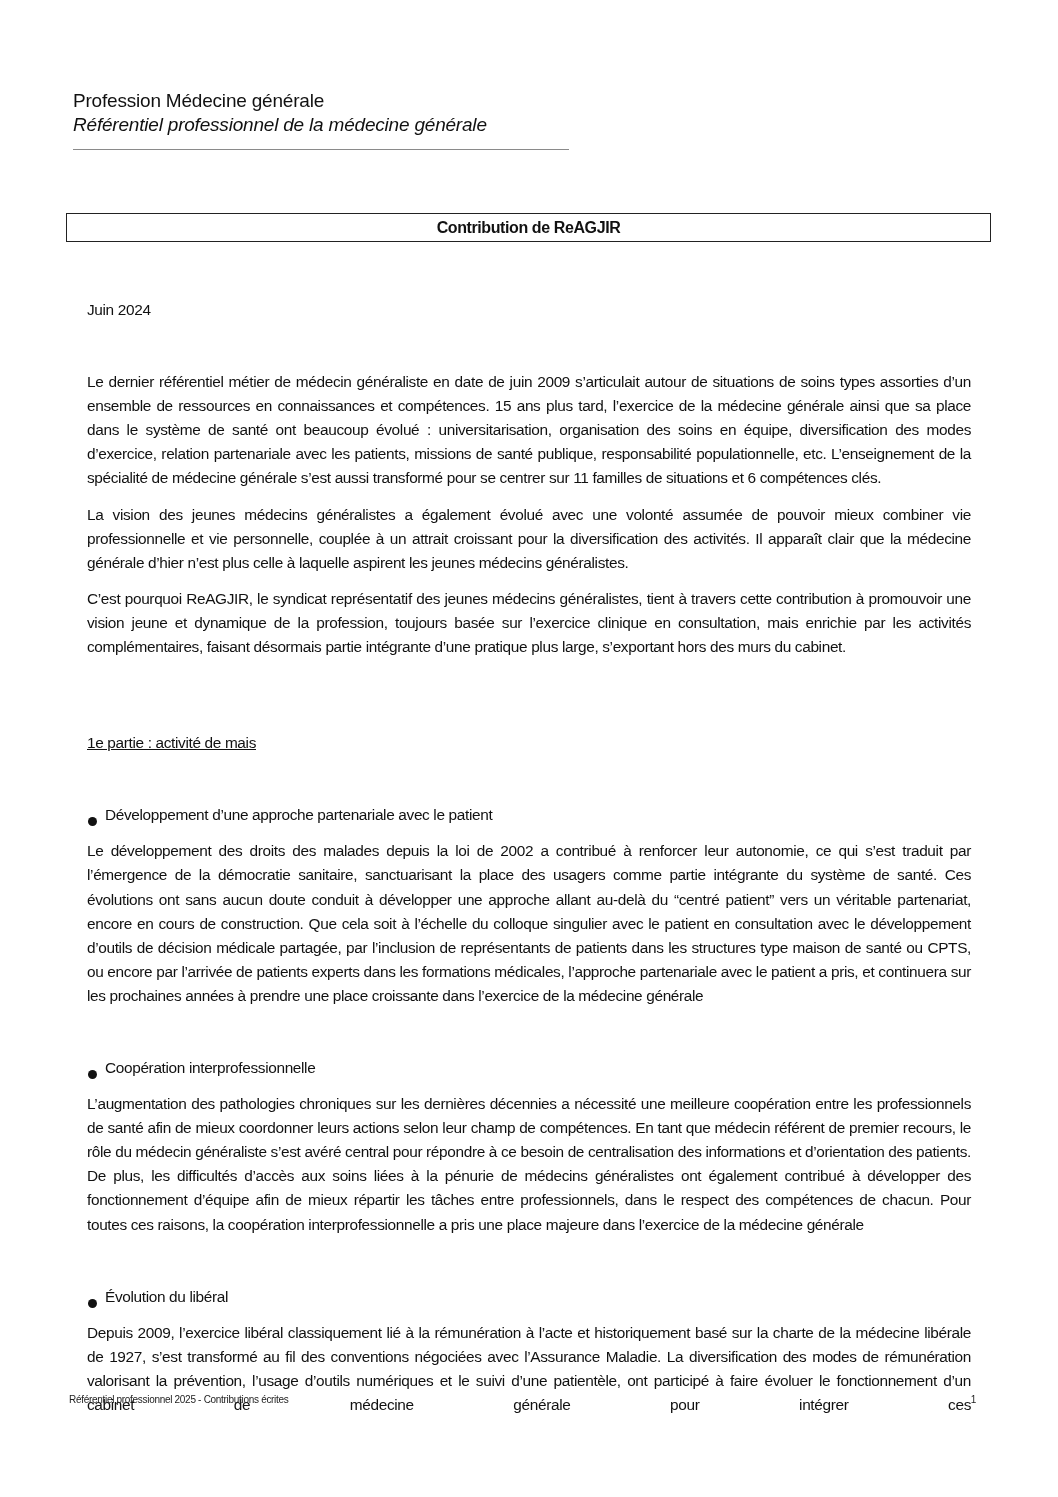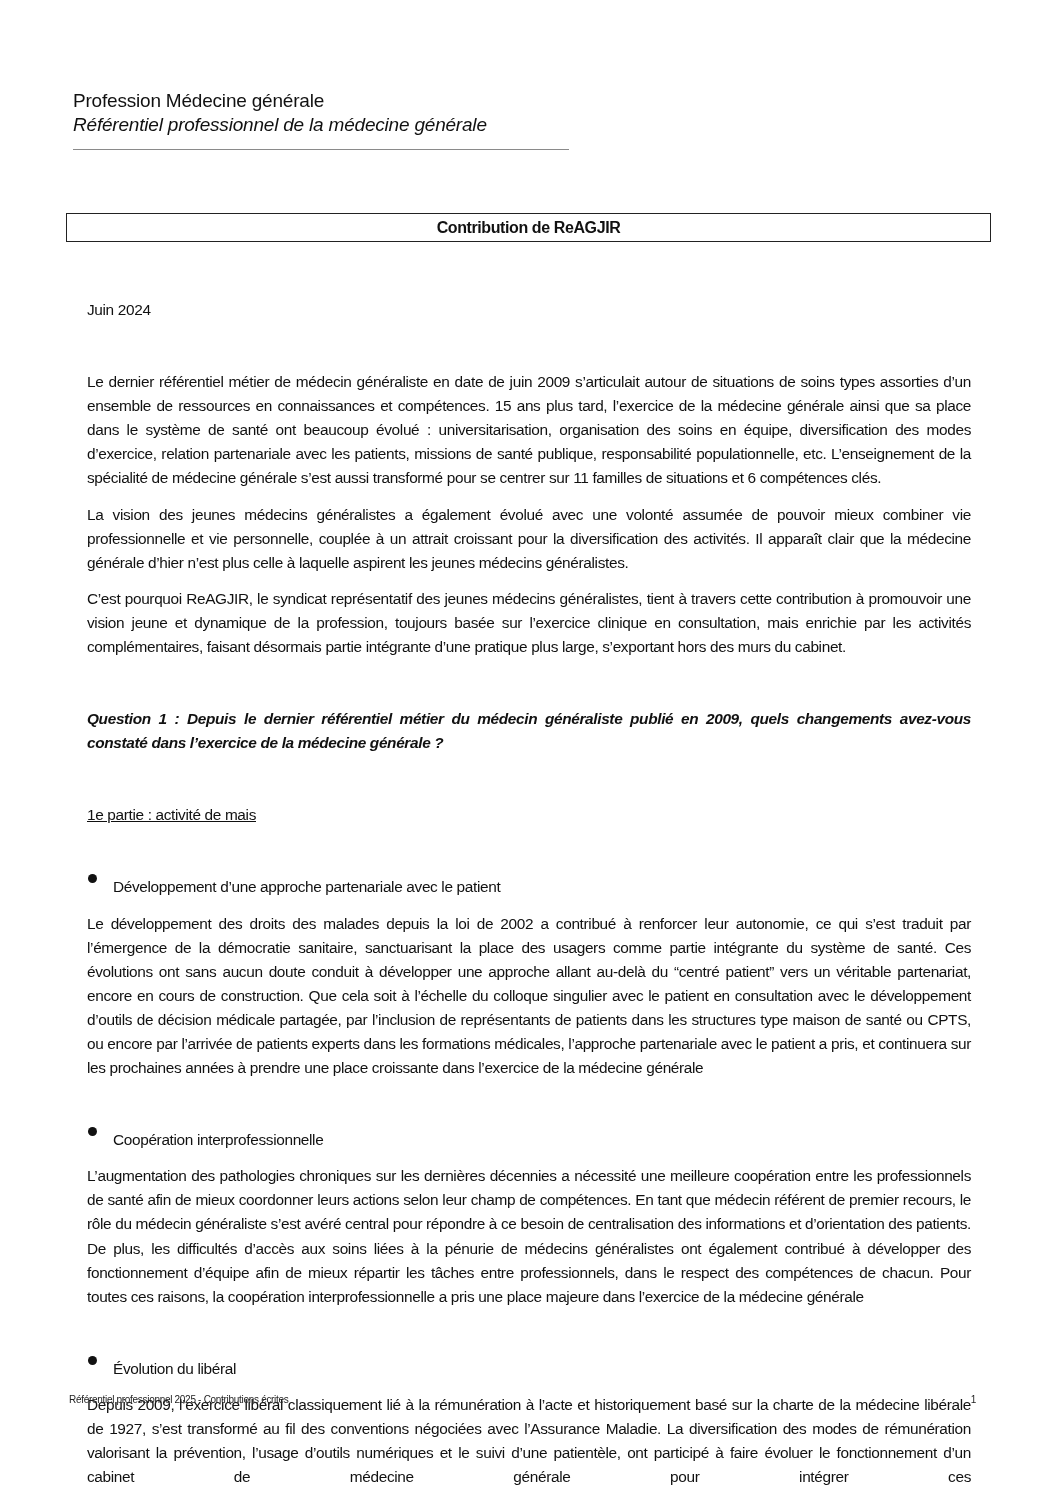--- a/index.html
+++ b/index.html
@@ -69,22 +69,21 @@
     }
     .question {
       font-weight: bold;
       font-style: italic;
     }
     .part {
       text-decoration: underline;
     }
     .bullet-head {
       display: flex;
-      align-items: flex-start;
-      gap: 8px;
+      align-items: flex-end;
     }
     .bullet-dot {
       display: inline-block;
       width: 9px;
       height: 9px;
       border-radius: 50%;
       background: #111;
       margin-right: 8px;
       margin-left: 1px;
       position: relative;
@@ -116,21 +115,20 @@
 
 <div class="content">
   <p>Juin 2024</p>
   <div class="gap"></div>
 
   <p>Le dernier référentiel métier de médecin généraliste en date de juin 2009 s’articulait autour de situations de soins types assorties d’un ensemble de ressources en connaissances et compétences. 15 ans plus tard, l’exercice de la médecine générale ainsi que sa place dans le système de santé ont beaucoup évolué : universitarisation, organisation des soins en équipe, diversification des modes d’exercice, relation partenariale avec les patients, missions de santé publique, responsabilité populationnelle, etc. L’enseignement de la spécialité de médecine générale s’est aussi transformé pour se centrer sur 11 familles de situations et 6 compétences clés.</p>
   <p>La vision des jeunes médecins généralistes a également évolué avec une volonté assumée de pouvoir mieux combiner vie professionnelle et vie personnelle, couplée à un attrait croissant pour la diversification des activités. Il apparaît clair que la médecine générale d’hier n’est plus celle à laquelle aspirent les jeunes médecins généralistes.</p>
   <p style="text-align-last:left;">C’est pourquoi ReAGJIR, le syndicat représentatif des jeunes médecins généralistes, tient à travers cette contribution à promouvoir une vision jeune et dynamique de la profession, toujours basée sur l’exercice clinique en consultation, mais enrichie par les activités complémentaires, faisant désormais partie intégrante d’une pratique plus large, s’exportant hors des murs du cabinet.</p>
   <div class="gap"></div>
 
-  <p class="question">Question 1 : Depuis le dernier référentiel métier du médecin généraliste publié en 2009, quels changements avez-vous constaté dans l’exercice de la médecine générale ?</p>
   <div class="gap"></div>
 
   <p><span class="part">1e partie : activité de mais</span></p>
   <div class="gap"></div>
 
   <div>
     <p class="bullet-head">
       <span class="bullet-dot"></span>
       <span>Développement d’une approche partenariale avec le patient</span>
     </p>

